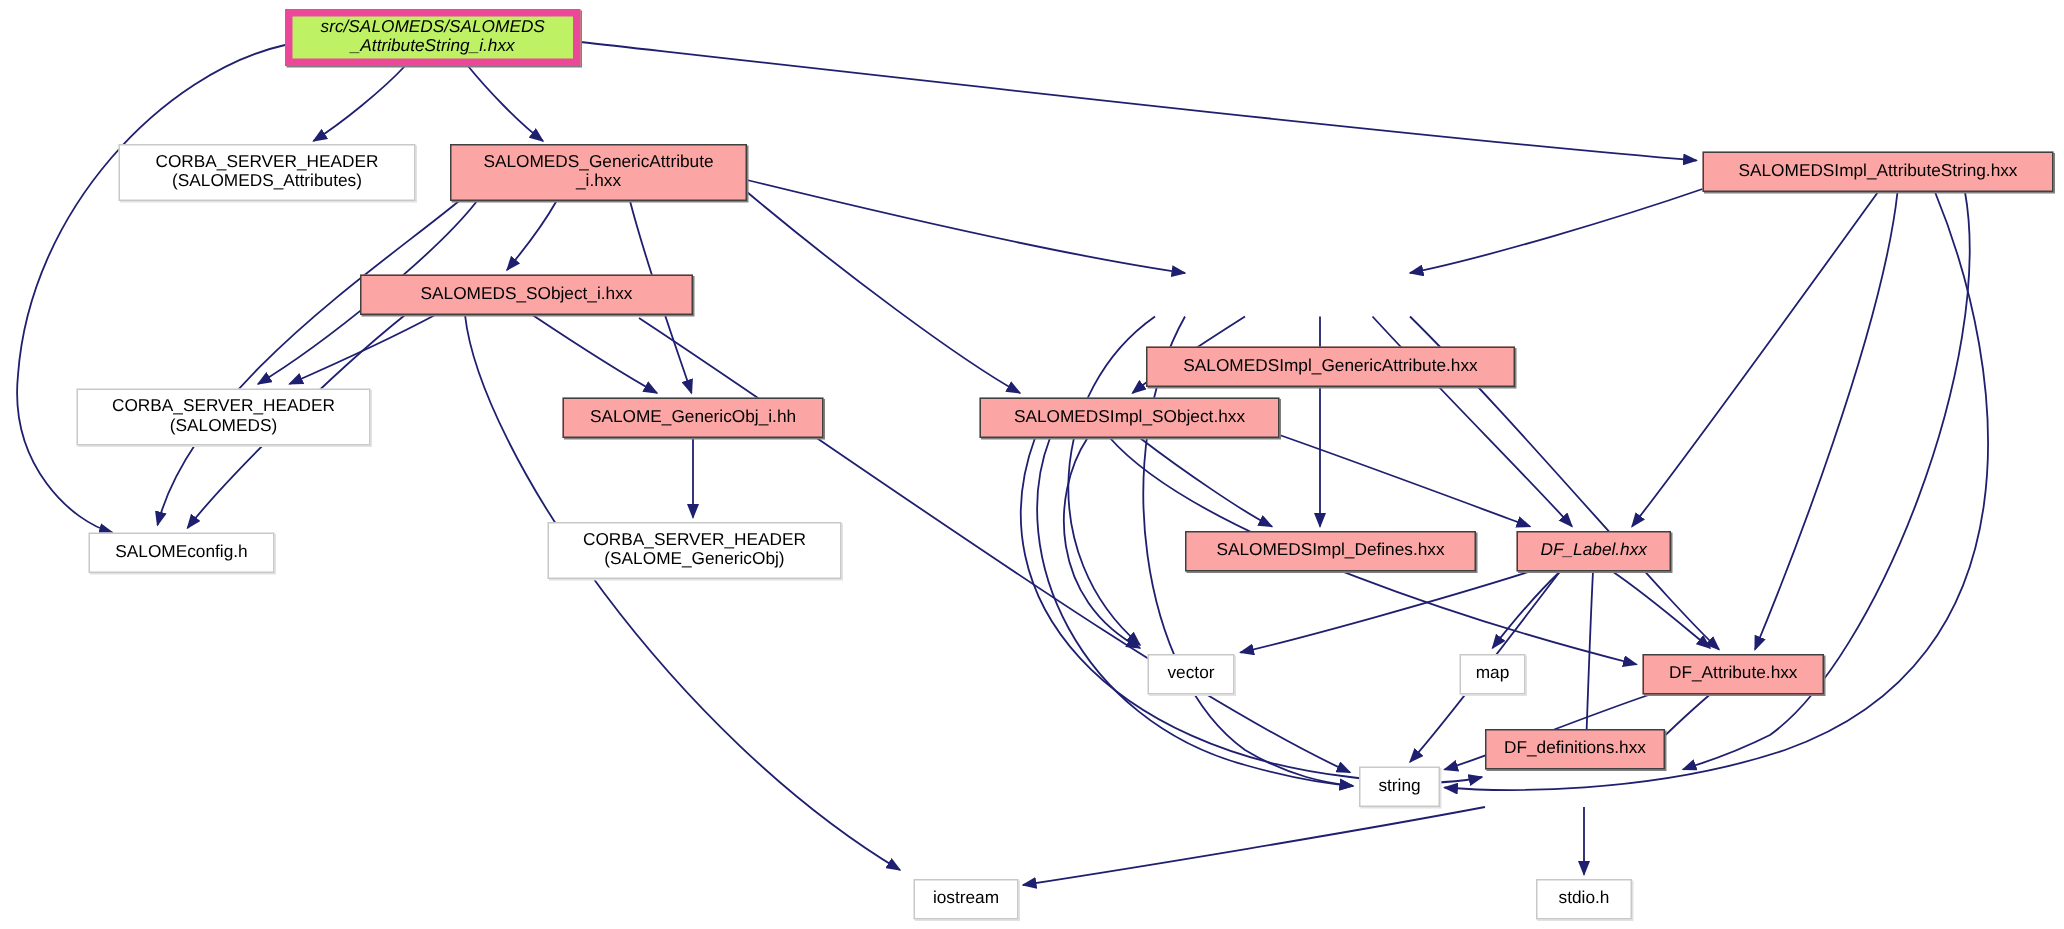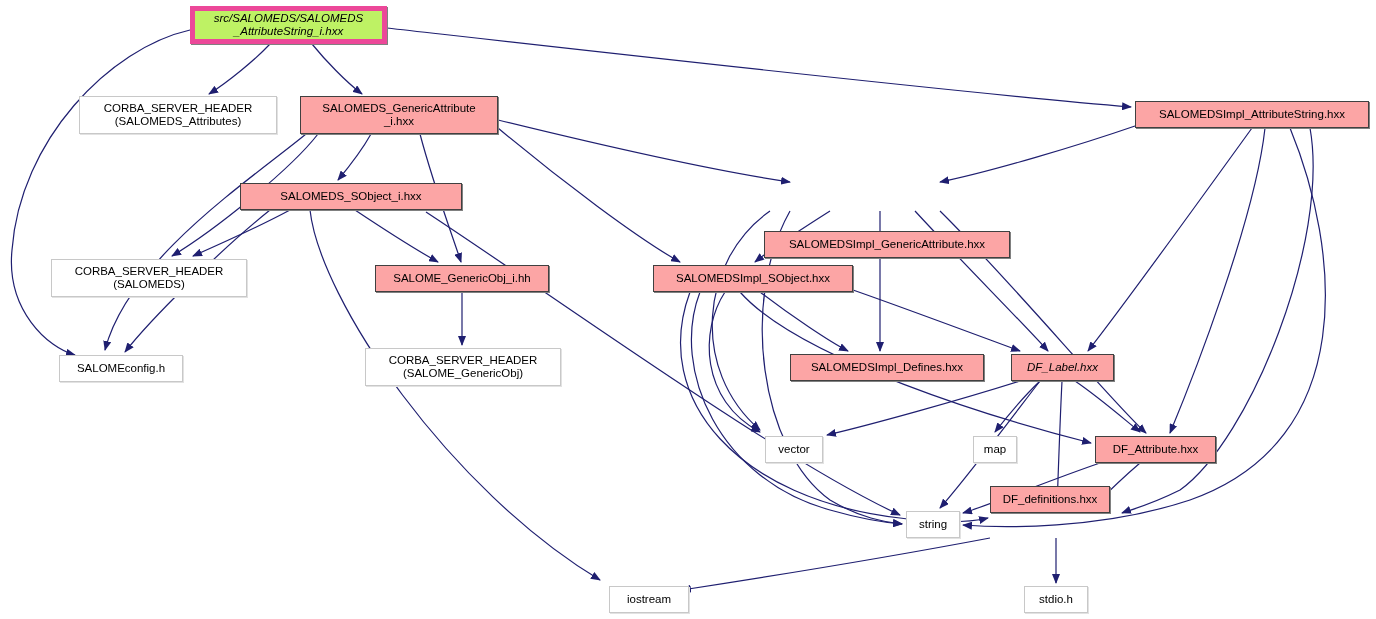--- a/index.html
+++ b/index.html
@@ -127,16 +127,16 @@
       <div class="node-box style-light" style="left: 59px; top: 355px; width: 124px; height: 27px; font-size: 11.5px;"><span class="node-label">SALOMEconfig.h</span></div>
       <div class="node-box style-light" style="left: 365px; top: 348px; width: 196px; height: 38px; font-size: 11.5px;"><span class="node-label">CORBA_SERVER_HEADER
 (SALOME_GenericObj)</span></div>
       <div class="node-box style-strong" style="left: 790px; top: 354px; width: 194px; height: 27px; font-size: 11.5px;"><span class="node-label">SALOMEDSImpl_Defines.hxx</span></div>
       <div class="node-box style-strong" style="left: 1011px; top: 354px; width: 103px; height: 27px; font-size: 11.5px; font-style: italic;"><span class="node-label">DF_Label.hxx</span></div>
       <div class="node-box style-light" style="left: 765px; top: 436px; width: 58px; height: 27px; font-size: 11.5px;"><span class="node-label">vector</span></div>
       <div class="node-box style-light" style="left: 973px; top: 436px; width: 44px; height: 27px; font-size: 11.5px;"><span class="node-label">map</span></div>
       <div class="node-box style-strong" style="left: 1095px; top: 436px; width: 121px; height: 27px; font-size: 11.5px;"><span class="node-label">DF_Attribute.hxx</span></div>
       <div class="node-box style-light" style="left: 906px; top: 511px; width: 54px; height: 27px; font-size: 11.5px;"><span class="node-label">string</span></div>
       <div class="node-box style-strong" style="left: 990px; top: 486px; width: 120px; height: 27px; font-size: 11.5px;"><span class="node-label">DF_definitions.hxx</span></div>
-      <div class="node-box style-light" style="left: 609px; top: 586px; width: 80px; height: 27px; font-size: 11.5px;"><span class="node-label">iostream</span></div>
+      <div class="node-box style-light" style="left: 609px; top: 586px; width: 70px; height: 27px; font-size: 11.5px;"><span class="node-label">iostream</span></div>
       <div class="node-box style-light" style="left: 1024px; top: 586px; width: 64px; height: 27px; font-size: 11.5px;"><span class="node-label">stdio.h</span></div>
     </div>
 </div>
 
 </body></html>

